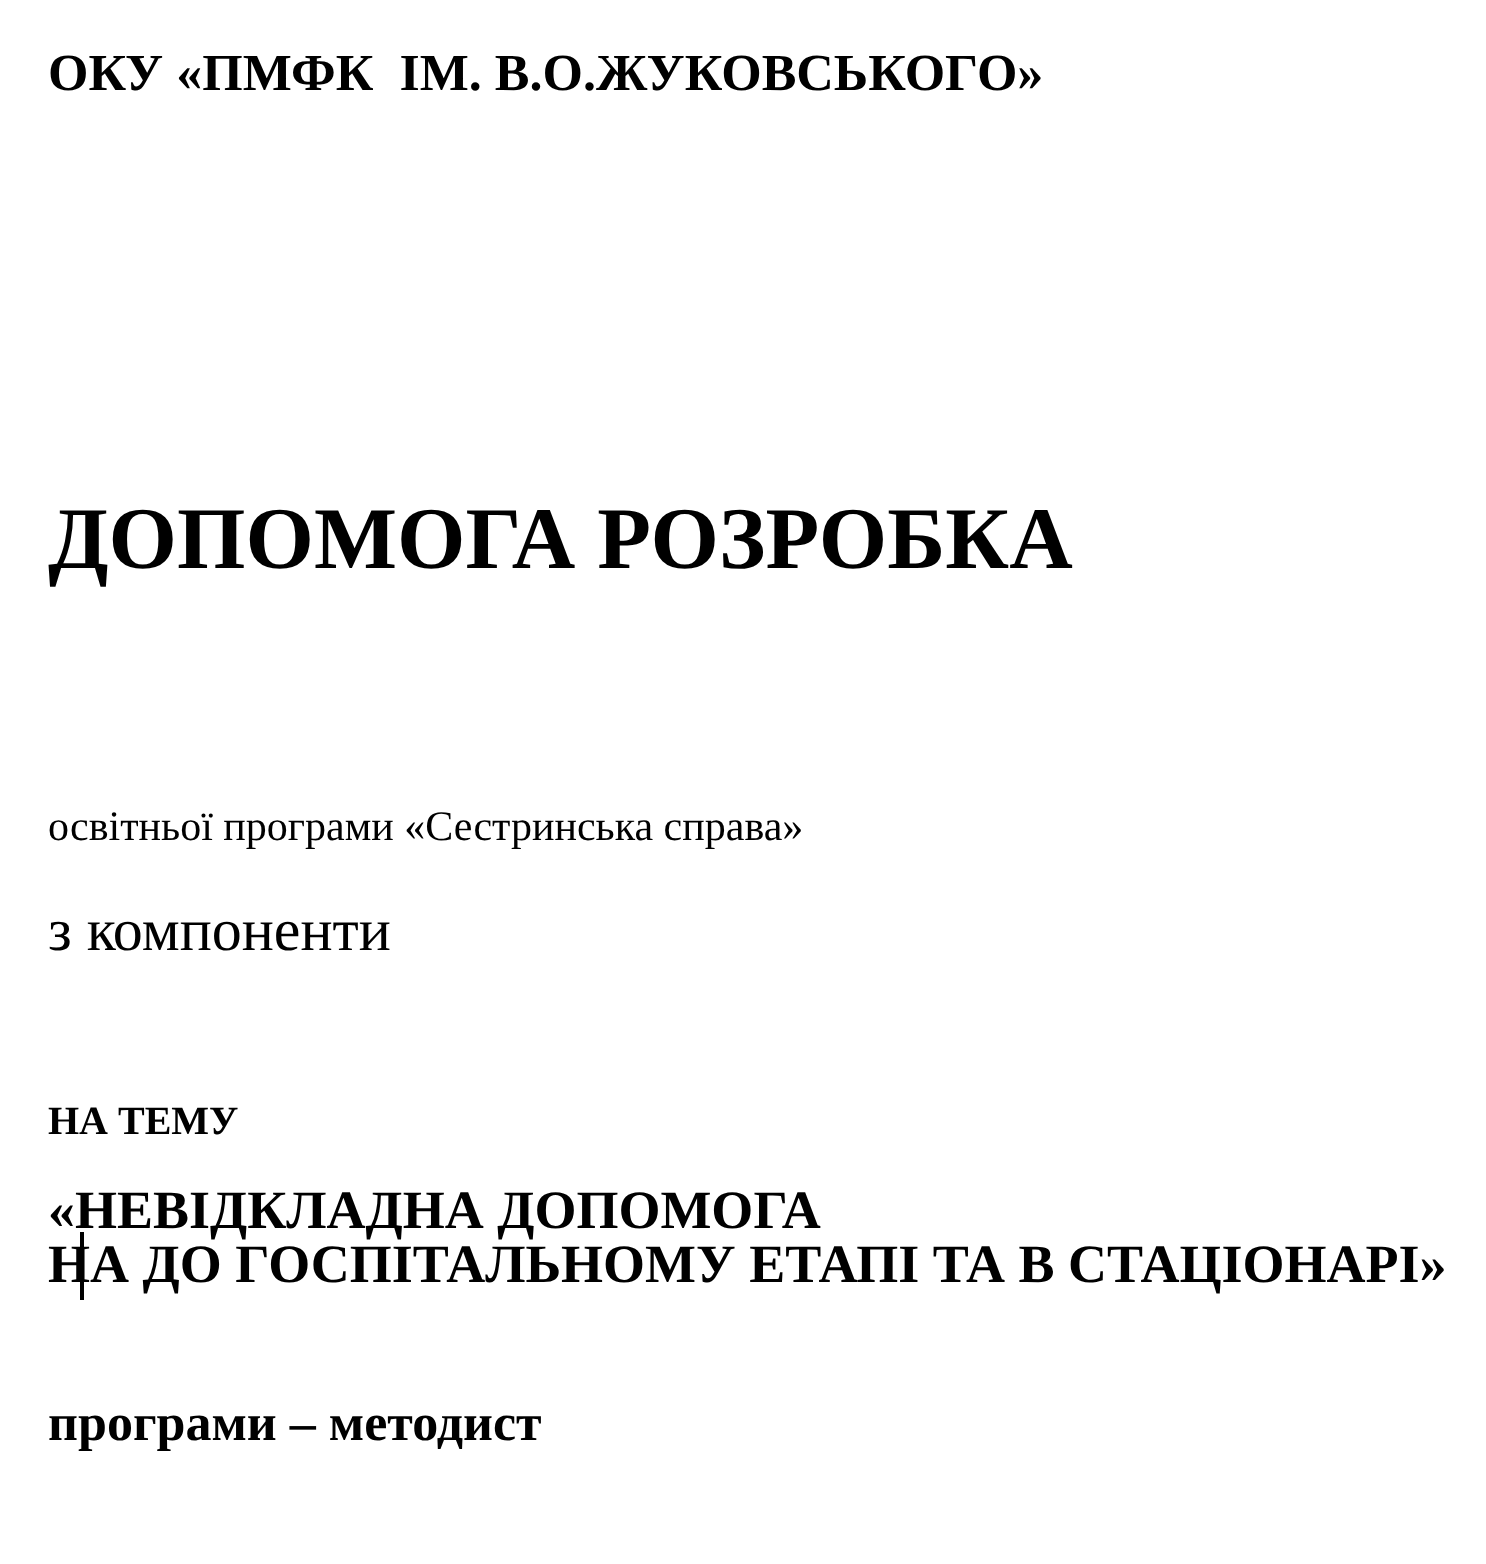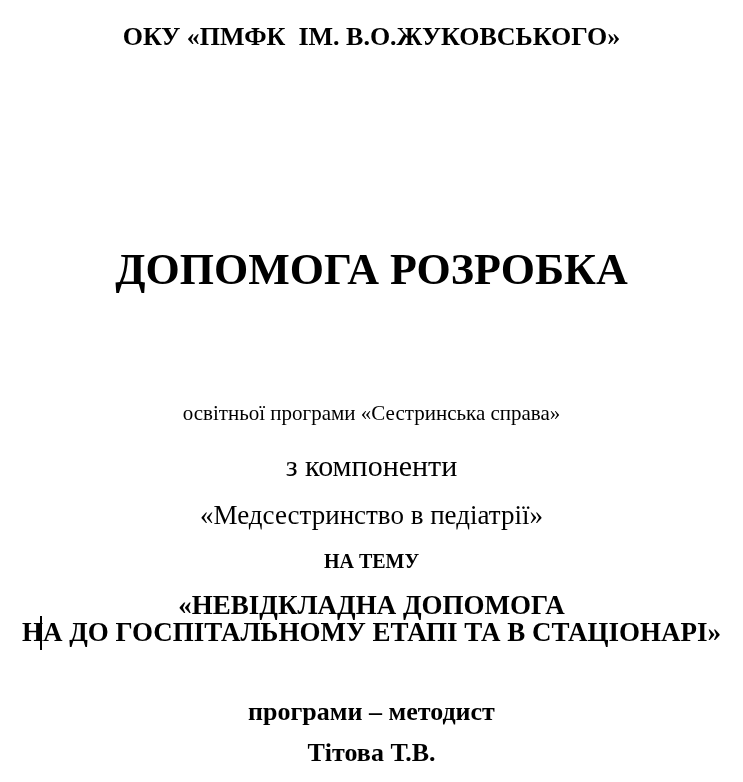--- a/index.html
+++ b/index.html
@@ -13,22 +13,22 @@
     height: 782px;
     background: #ffffff;
     color: #000000;
     font-family: "Liberation Serif", "DejaVu Serif", serif;
     overflow: hidden;
   }
   .line {
     position: absolute;
     left: 0;
     right: 0;
-    text-align: center;
     white-space: pre;
+    padding-left: 24px;
   }
   .institution {
     top: 22px;
     font-size: 26px;
     font-weight: bold;
     line-height: 30px;
   }
   .title-1 {
     top: 244px;
     font-size: 44px;
@@ -111,28 +111,26 @@
 
   <div class="line institution">ОКУ «ПМФК  ІМ. В.О.ЖУКОВСЬКОГО»</div>
 
   <div class="line title-1">ДОПОМОГА РОЗРОБКА</div>
 
 
   <div class="line program">освітньої програми «Сестринська справа»</div>
 
   <div class="line component-intro">з компоненти</div>
 
-  <div class="line component-name">«Медсестринство в педіатрії»</div>
 
   <div class="line topic-label">НА ТЕМУ</div>
 
   <div class="line topic-1">«НЕВІДКЛАДНА ДОПОМОГА</div>
 
   <div class="line topic-2">НА ДО ГОСПІТАЛЬНОМУ ЕТАПІ ТА В СТАЦІОНАРІ»</div>
 
   <div class="caret"></div>
 
 
   <div class="line author-2">програми – методист</div>
 
-  <div class="line author-3">Тітова Т.В.</div>
 
 </div>
 
 </body></html>

